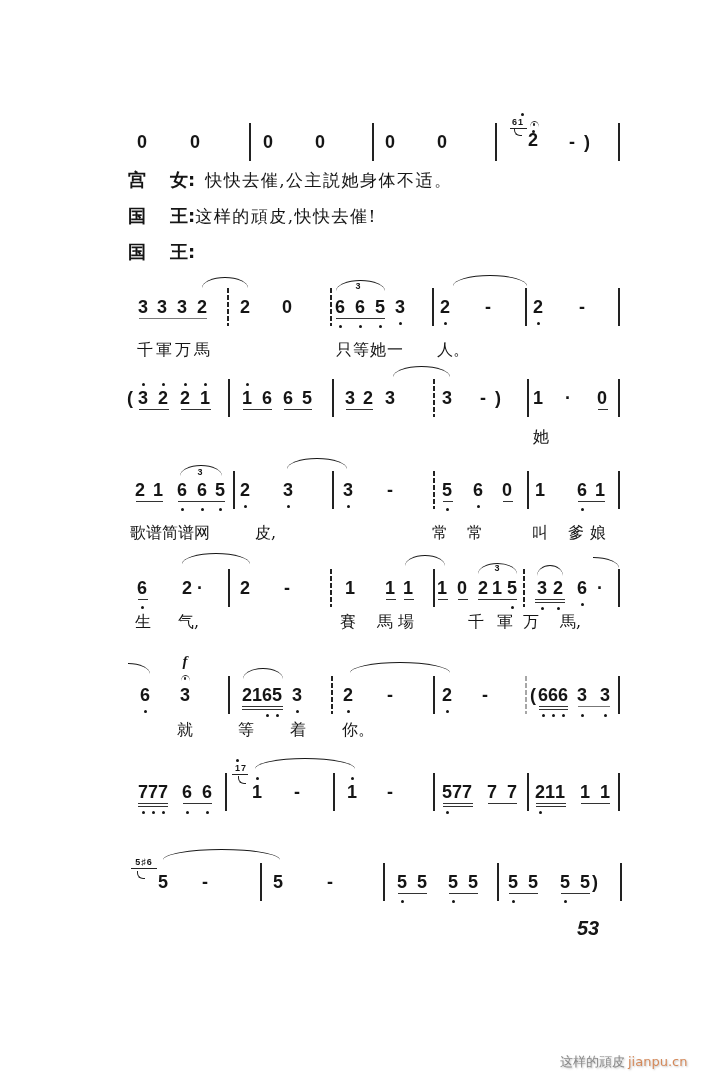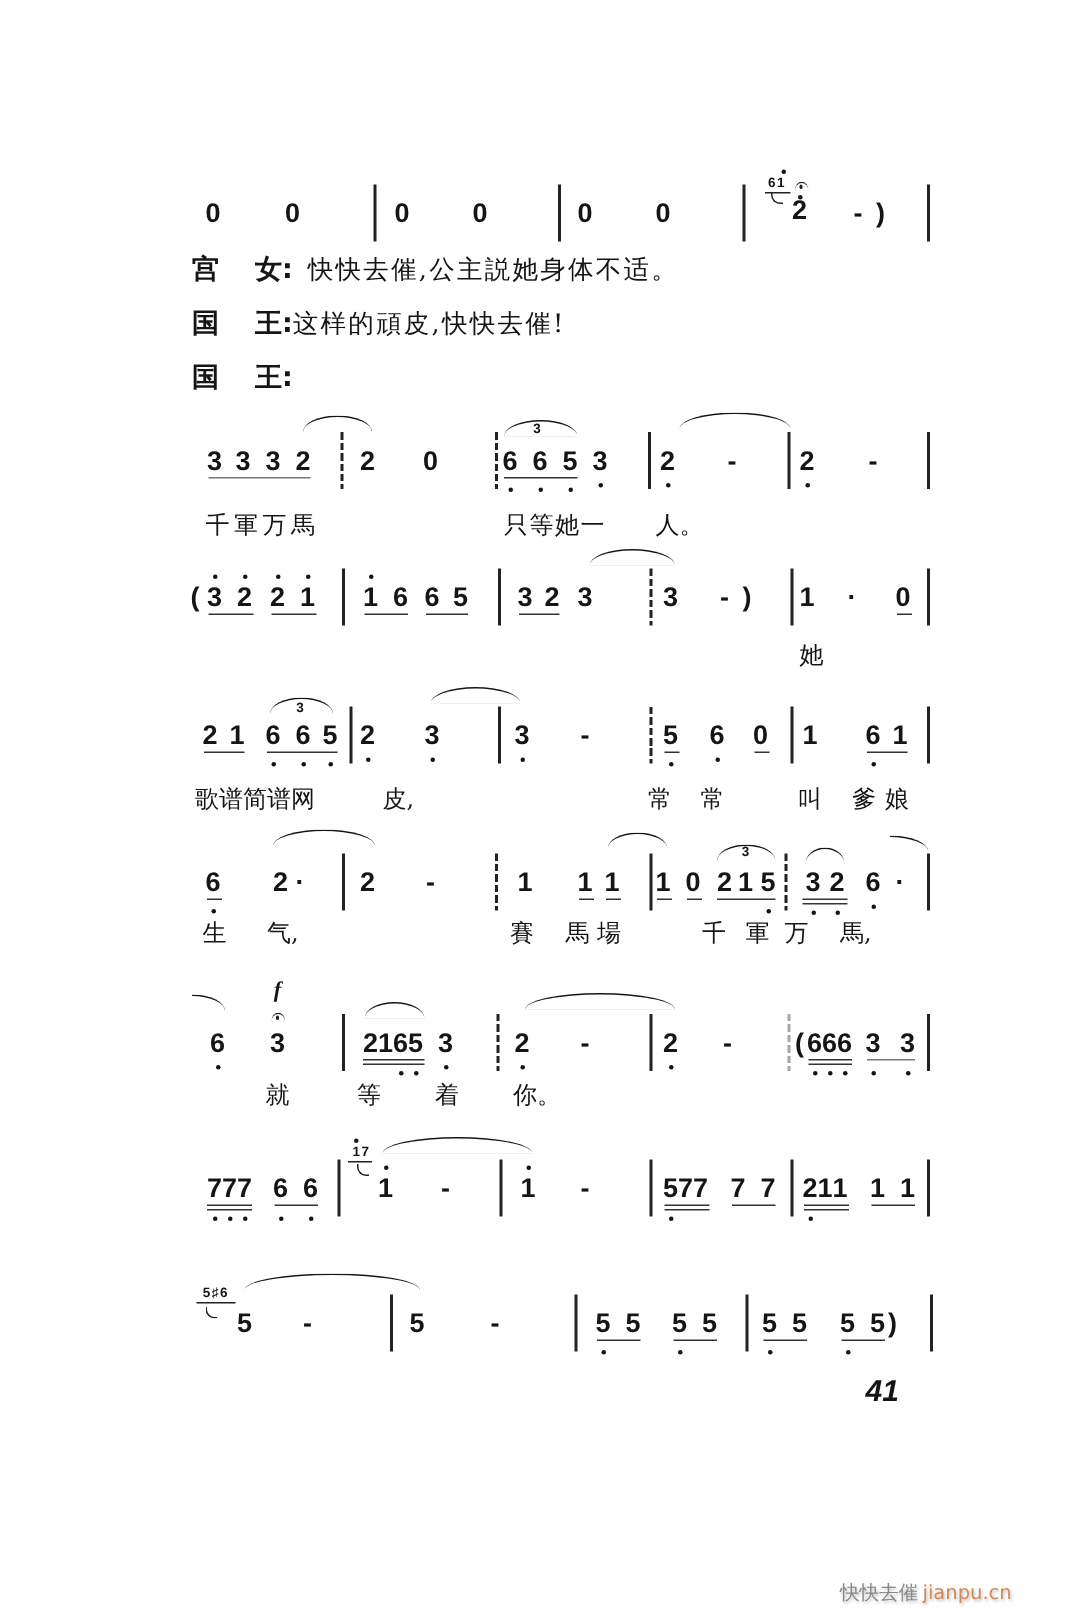--- a/index.html
+++ b/index.html
@@ -365,17 +365,17 @@
   <div class="ul" style="left:509px;width:29px"></div>
   <div class="dot db" style="left:513px;top:18px"></div>
   <span class="n" style="left:565px">5</span>
   <span class="n" style="left:585px">5</span>
   <div class="ul" style="left:561px;width:29px"></div>
   <div class="dot db" style="left:565px;top:18px"></div>
   <span class="n" style="left:595px">)</span>
   <div class="bar" style="left:620px"></div>
 </div>
 
-<div class="pageno">41</div>
+<div class="pageno">53</div>
 
 <div class="wm">
-  <span class="wm-cn">快快去催</span><span class="wm-en" style="color:#d4895a">jianpu.cn</span>
+  <span class="wm-cn">这样的頑皮</span><span class="wm-en" style="color:#d4895a">jianpu.cn</span>
 </div>
 
 </body></html>

